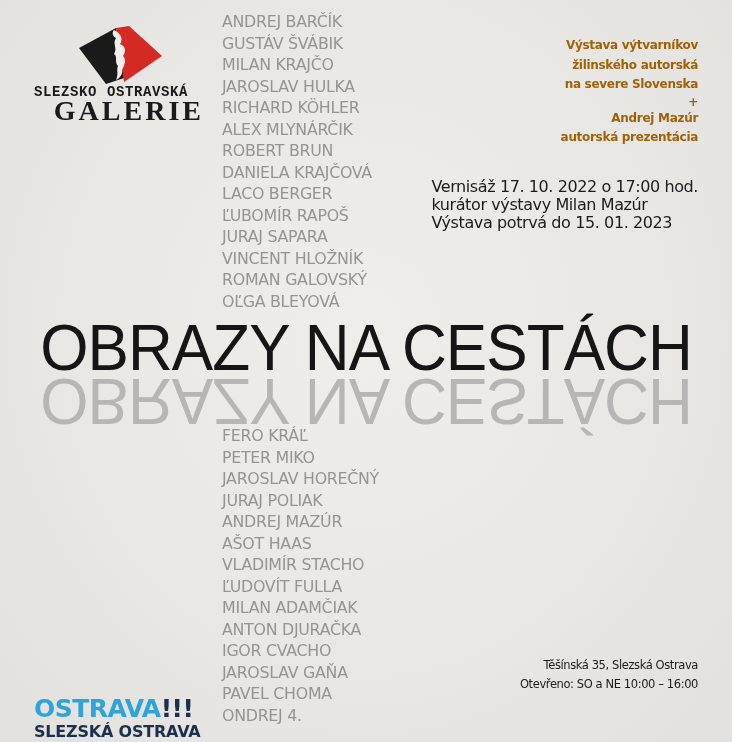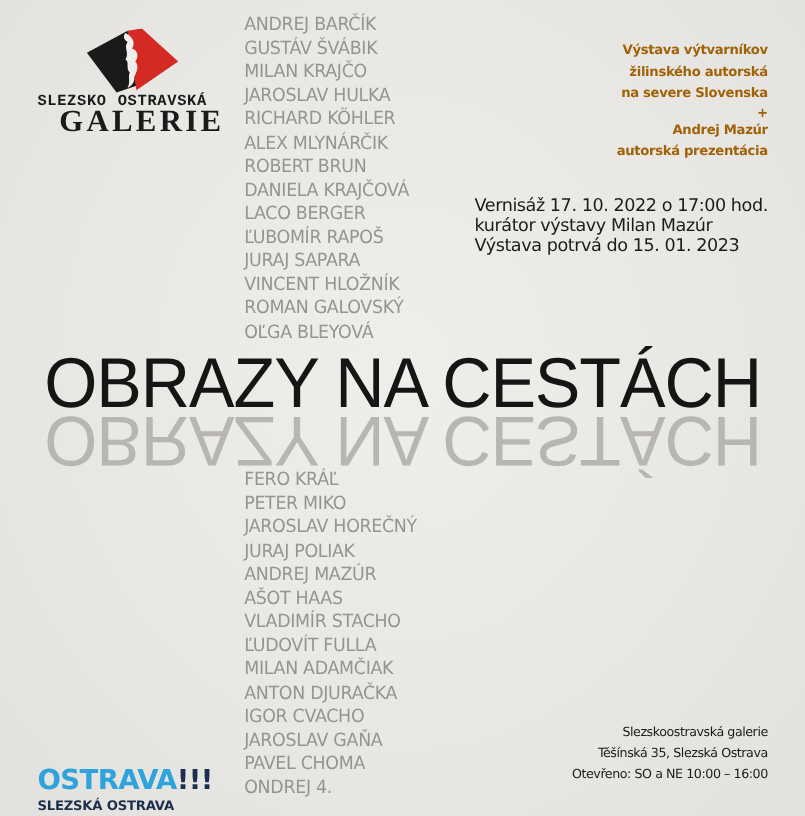--- a/index.html
+++ b/index.html
@@ -68,21 +68,21 @@
     line-height:19px; color:#1b1b1b; letter-spacing:-0.4px;
   }
 
   .ostrava { position:absolute; left:34px; top:695px; }
   .ostrava-big {
     font-family:"DejaVu Sans", sans-serif; font-weight:bold; font-size:25px;
     color:#2ea3dc; letter-spacing:-0.5px; line-height:28px; white-space:nowrap;
   }
   .ostrava-big .excl { color:#1b2f4f; }
   .ostrava-small {
-    font-family:"DejaVu Sans", sans-serif; font-weight:bold; font-size:12px;
+    font-family:"DejaVu Sans", sans-serif; font-weight:bold; font-size:16px;
     color:#1b2f4f; line-height:18px; white-space:nowrap; letter-spacing:-0.2px;
   }
 </style>
 </head>
 <body>
 
 <div class="logo">
   <svg width="90" height="60" viewBox="0 0 90 60">
     <polygon points="3,22 40,2 48,52 30,58" fill="#1a1a1a"></polygon>
     <polygon points="40,2 53,0 86,30 48,56" fill="#d42a23"></polygon>
@@ -145,16 +145,15 @@
   <li>PAVEL CHOMA</li>
   <li>ONDREJ 4.</li>
 </ul>
 
 <div class="ostrava">
   <div class="ostrava-big"><span>OSTRAVA</span><span class="excl">!!!</span></div>
   <div class="ostrava-small">SLEZSKÁ OSTRAVA</div>
 </div>
 
 <div class="info-bottom">
-  <div>Slezskoostravská galerie</div>
   <div>Těšínská 35, Slezská Ostrava</div>
   <div>Otevřeno: SO a NE 10:00 – 16:00</div>
 </div>
 
 </body></html>

